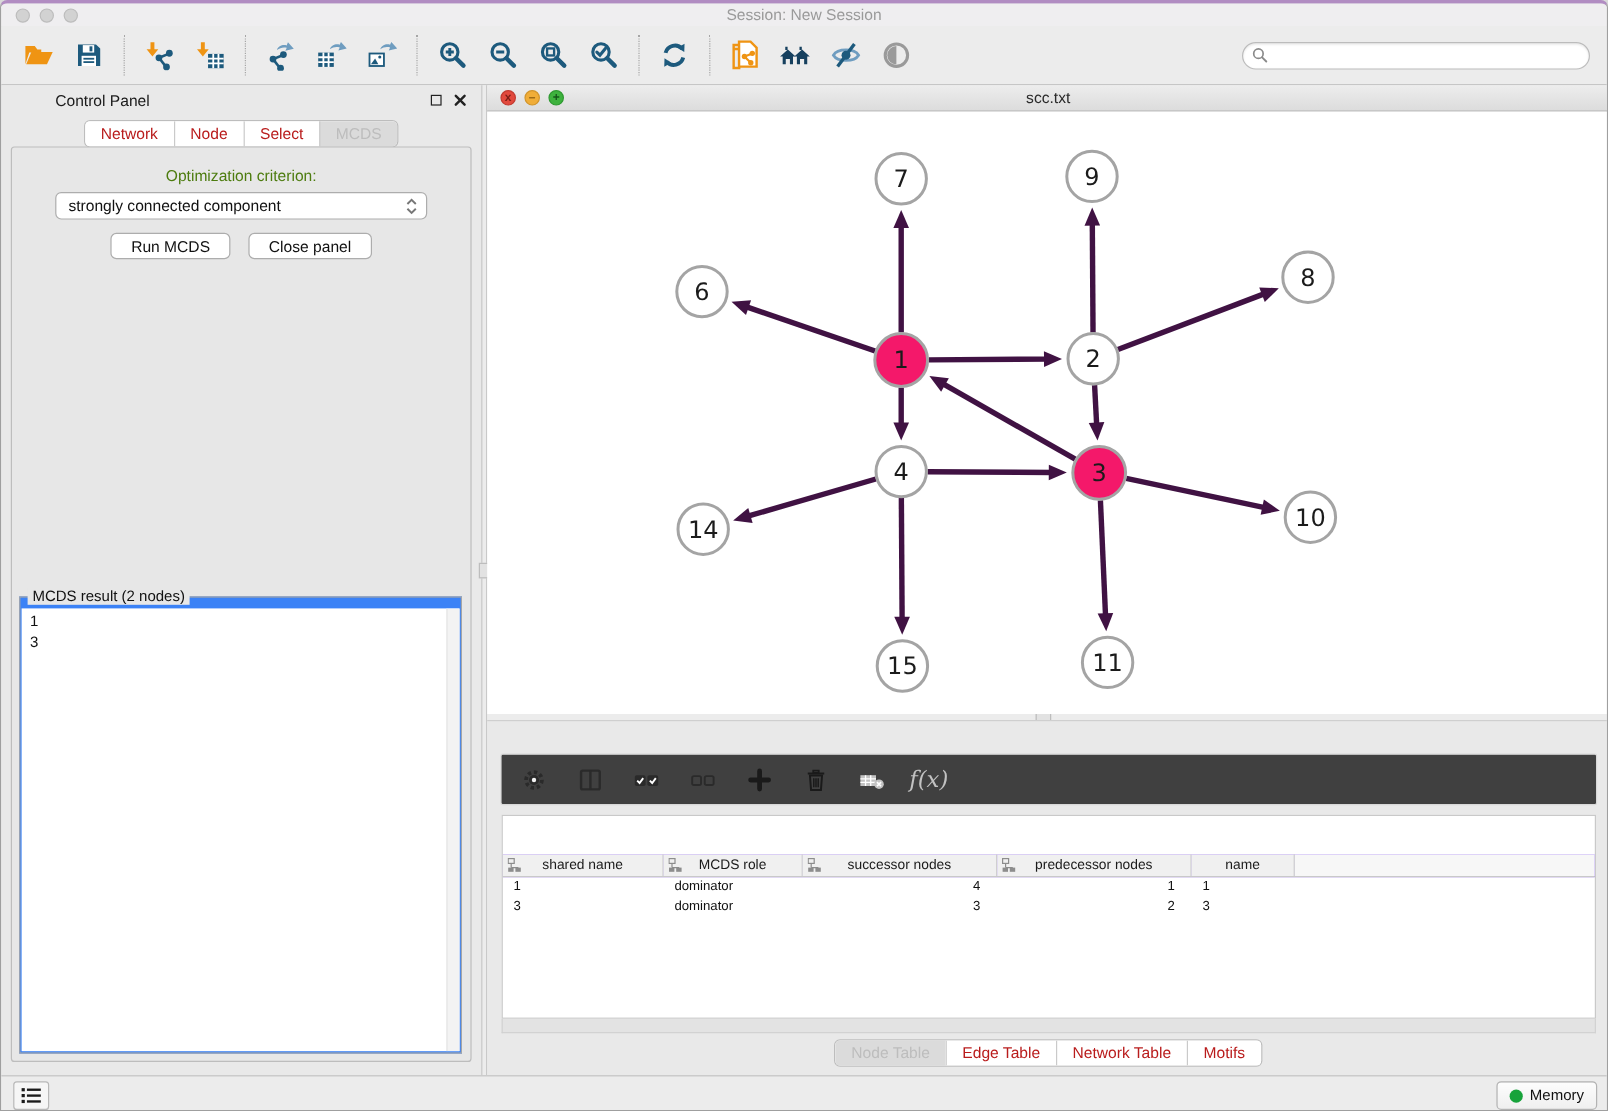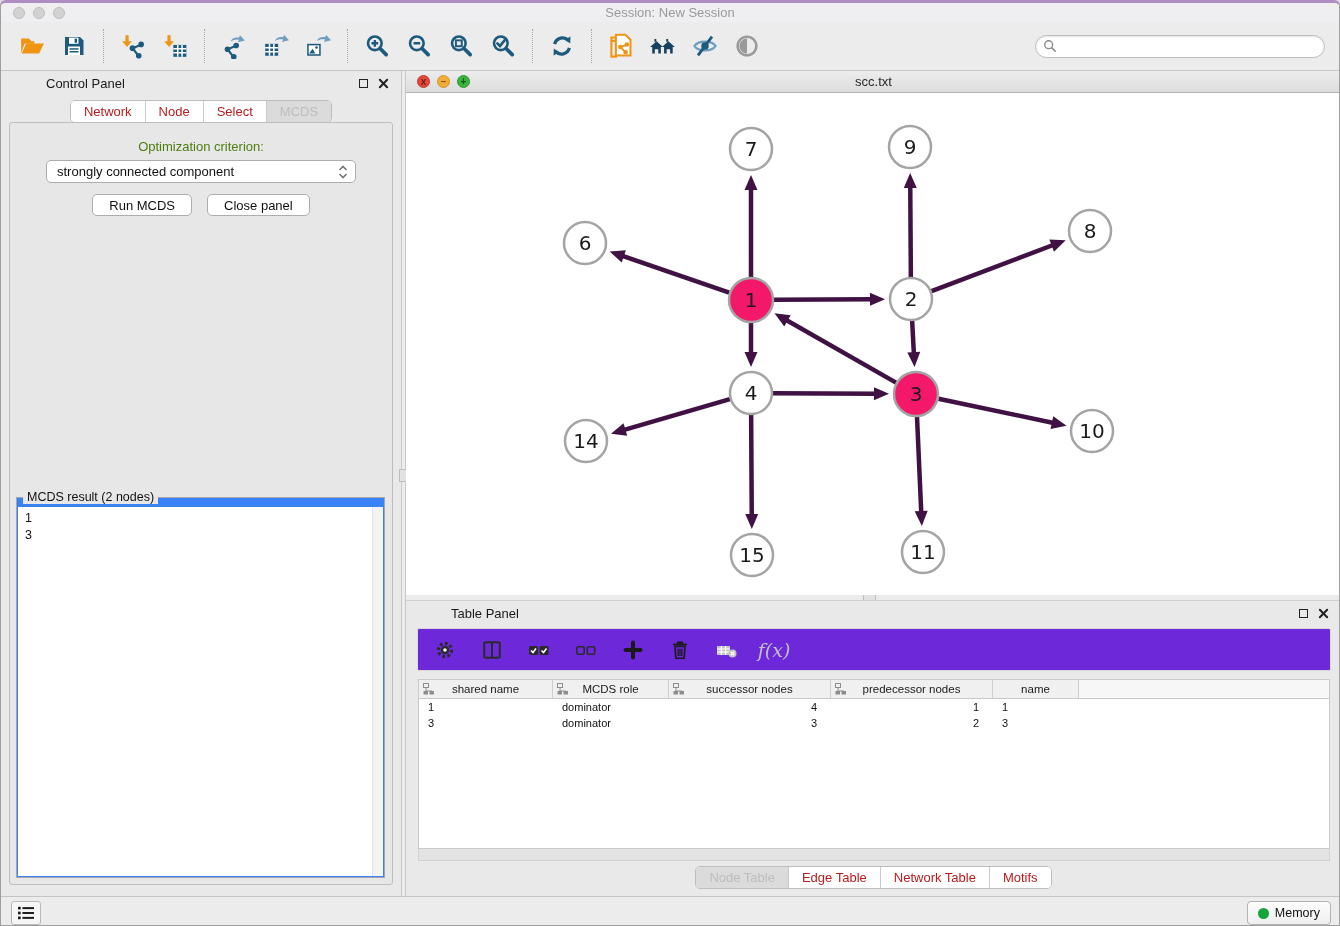--- a/index.html
+++ b/index.html
@@ -65,26 +65,26 @@
   .net-title { position:absolute; left:0; right:0; top:3px; text-align:center; font-size:13px; color:#2a2a2a; }
   .tl { position:absolute; top:4px; width:13px; height:13px; border-radius:50%; font-size:10px; line-height:12px;
         text-align:center; font-weight:bold; }
   .tl-close { left:11px; background:#e2493d; border:1px solid #c23b31; color:#7b1d15; }
   .tl-min { left:31px; background:#f0ad38; border:1px solid #d2952c; color:#8a5d10; }
   .tl-max { left:51px; background:#3eb23e; border:1px solid #2f9a31; color:#14581a; }
   .canvas { position:absolute; left:0; top:22px; width:935px; height:502px; background:#fff; }
 
   
   .table-panel { position:absolute; left:405px; top:597px; width:935px; height:296px; background:#e9e9e9; border-top:1px solid #cfcfcf; }
-  .tp-toolbar { position:absolute; left:11px; right:10px; top:27px; height:43px; background:#6d28d9;
+  .tp-toolbar { position:absolute; left:11px; right:10px; top:27px; height:43px; background:#404040;
                 border:1px solid #d8d8d8; border-radius:2px; display:flex; align-items:center; padding-left:15px; gap:23px; }
   .tico { display:flex; align-items:center; justify-content:center; width:24px; height:24px; }
   .fx { font-family:"DejaVu Serif", serif; font-style:italic; font-size:19px; color:#c2c2c2; }
   .tp-table { position:absolute; left:12px; right:11px; top:78px; height:170px; background:#fff; border:1px solid #c9c9c9; overflow:hidden; }
-  .thead { display:flex; height:19px; background:#8b5cf6; border-bottom:1px solid #c9c9c9; }
+  .thead { display:flex; height:19px; background:#8b5cf6; border-bottom:1px solid #c9c9c9;margin-top:32px; }
   .th { position:relative; display:flex; align-items:center; justify-content:center; font-size:11.5px; color:#1a1a1a;
         border-right:1px solid #cfcfcf; background:#f0f0f0; }
   .th svg { position:absolute; left:4px; top:3px; }
   .thfill { flex:1; background:#f7f7f7; }
   .trow { display:flex; height:16px; align-items:center; }
   .td { font-size:11px; color:#111; overflow:hidden; white-space:nowrap; }
   .tp-scroll { position:absolute; left:12px; right:11px; top:248px; height:12px; background:#e3e3e3; border:1px solid #d2d2d2; border-top:none; }
   .tp-tabs { position:absolute; bottom:7px; left:0; right:0; text-align:center; }
 
   
@@ -379,32 +379,20 @@
           <text x="686" y="338" text-anchor="middle" dy="7" font-size="20" fill="#1b1b1b" font-family="DejaVu Sans, sans-serif">10</text>
           <circle cx="346" cy="462" r="21" fill="#ffffff" stroke="#a4a4a4" stroke-width="2.5"></circle>
           <text x="346" y="462" text-anchor="middle" dy="7" font-size="20" fill="#1b1b1b" font-family="DejaVu Sans, sans-serif">15</text>
           <circle cx="517" cy="459" r="21" fill="#ffffff" stroke="#a4a4a4" stroke-width="2.5"></circle>
           <text x="517" y="459" text-anchor="middle" dy="7" font-size="20" fill="#1b1b1b" font-family="DejaVu Sans, sans-serif">11</text>
         </svg>
     </div>
   </div>
 
   <div class="table-panel">
-    <div class="panel-head">
-      <span class="panel-title">Table Panel</span>
-      <span class="winbtns">
-        <span class="floatsq"></span>
-        <svg width="11" height="11" viewBox="0 0 12 12">
-          <g stroke="#222" stroke-width="2.2" stroke-linecap="round">
-              <line x1="2" y1="2" x2="10" y2="10"></line>
-              <line x1="10" y1="2" x2="2" y2="10"></line>
-            </g>
-        </svg>
-      </span>
-    </div>
     <div class="tp-toolbar">
       <span class="tico">
         <svg width="22" height="22" viewBox="0 0 24 24">
           <circle cx="12" cy="12" r="7.2" fill="none" stroke="#2a2a2a" stroke-width="3.4" stroke-dasharray="3 2.6"></circle>
           <circle cx="12" cy="12" r="4.6" fill="#2a2a2a"></circle>
             <circle cx="12" cy="12" r="2" fill="#f2f2f2"></circle>
         </svg>
       </span>
       <span class="tico">
         <svg width="22" height="22" viewBox="0 0 24 24">

